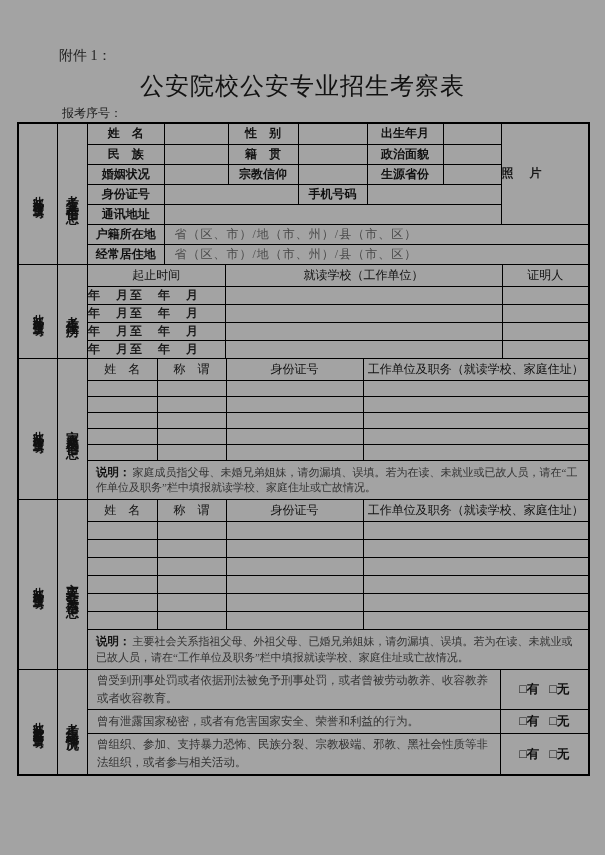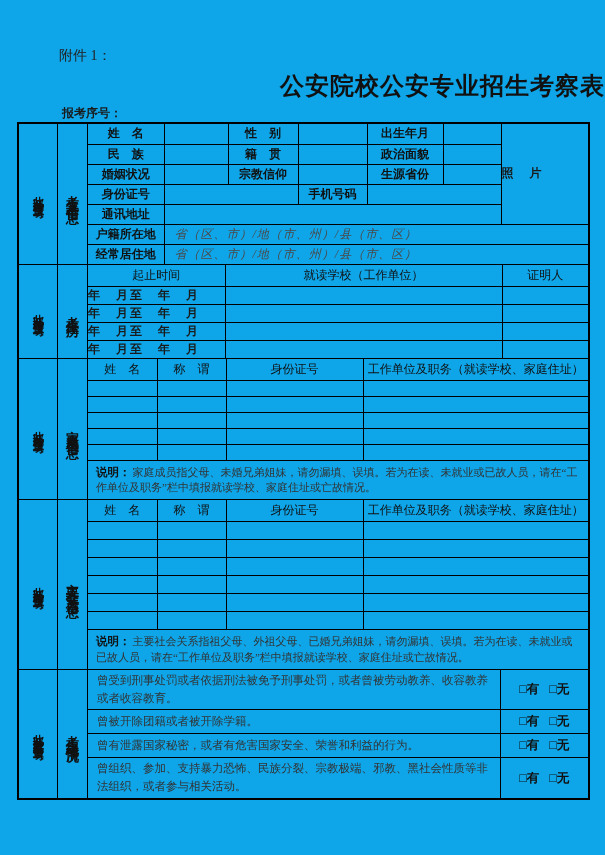--- a/index.html
+++ b/index.html
@@ -1,43 +1,43 @@
 <!DOCTYPE html>
 <html><head>
 <meta charset="utf-8">
 <style>
   * { margin:0; padding:0; box-sizing:border-box; }
   html,body { background:#ffffff; }
-  .page { position:relative; width:605px; height:855px; background:#0ea5e9;
+  .page { position:relative; width:605px; height:855px; background:#a3a3a3;
           font-family:"Liberation Sans", sans-serif; color:#1a1a1a; overflow:hidden; }
   .attachment { position:absolute; left:59px; top:47px; font-size:14px;
                 font-family:"Liberation Serif", serif; color:#222; }
-  .title { position:absolute; top:70px; left:0; width:100%; text-align:right;
-           font-size:24px; font-weight:bold; letter-spacing:1px; color:#111; }
-  .serial { position:absolute; left:62px; top:105px; font-size:12px; font-weight:bold; }
+  .title { position:absolute; top:70px; left:0; width:100%; text-align:center;
+           font-size:24px; font-weight:normal; letter-spacing:1px; color:#111; }
+  .serial { position:absolute; left:62px; top:105px; font-size:12px; font-weight:normal; }
   .form { position:absolute; left:17px; top:122px; width:573px; border:2px solid #000; }
   .section { display:flex; align-items:stretch; }
   .section + .section { border-top:1px solid #000; }
   .colA { width:39px; border-right:1px solid #000; display:flex; align-items:center; justify-content:center; }
   .colB { width:30px; border-right:1px solid #000; display:flex; align-items:center; justify-content:center; }
   .vertA { writing-mode:vertical-lr; text-orientation:upright; font-size:11px;
            letter-spacing:2px; font-weight:bold; color:#111; line-height:1; }
   .vertB { writing-mode:vertical-lr; text-orientation:upright; font-size:13px;
            letter-spacing:3px; font-weight:bold; color:#111; line-height:1; }
   .content { flex:1; min-width:0; }
   table { border-collapse:collapse; width:100%; height:100%; table-layout:fixed; }
   td { border:1px solid #000; font-size:12px; vertical-align:middle; overflow:hidden; }
   tr:first-child > td { border-top:none; }
   tr:last-child > td { border-bottom:none; }
   td:first-child { border-left:none; }
   td:last-child { border-right:none; }
   .lbl { font-weight:bold; text-align:center; padding:1px 2px; color:#111; }
   .ph  { font-weight:bold; letter-spacing:2px; }
   .region { font-family:"Liberation Serif", serif; color:#4a4a4a; text-align:left;
-            padding-left:10px; font-size:12px; letter-spacing:1px;font-style:italic; }
+            padding-left:10px; font-size:12px; letter-spacing:1px; }
   .hdr td { font-weight:normal; text-align:center; color:#111; }
   .period { font-weight:bold; text-align:left; letter-spacing:2px; }
   .note td { text-align:left; padding:3px 8px; line-height:1.45; font-size:11px;
              font-family:"Liberation Serif", serif; color:#333; }
   .note .nl { font-weight:bold; font-family:"Liberation Sans", sans-serif; color:#111;
               font-size:11.5px; margin-right:2px; }
   .q { font-family:"Liberation Serif", serif; color:#333; text-align:left;
        padding:2px 9px; line-height:1.55; font-size:11.5px; }
   .chk { text-align:center; white-space:nowrap; font-weight:bold; font-size:12.5px; color:#111; }
   .chk span { margin:0 5px; }
@@ -307,24 +307,20 @@
           <colgroup>
               <col style="width:412px">
               <col>
             </colgroup>
           <tbody>
               <tr class="tall">
             <td class="q">曾受到刑事处罚或者依据刑法被免予刑事处罚，或者曾被劳动教养、收容教养或者收容教育。</td>
             <td class="chk"><span>□有</span><span>□无</span></td>
           </tr>
           <tr>
-            <td class="q">曾被开除团籍或者被开除学籍。</td>
-            <td class="chk"><span>□有</span><span>□无</span></td>
-          </tr>
-          <tr>
             <td class="q">曾有泄露国家秘密，或者有危害国家安全、荣誉和利益的行为。</td>
             <td class="chk"><span>□有</span><span>□无</span></td>
           </tr>
           <tr class="tall">
             <td class="q">曾组织、参加、支持暴力恐怖、民族分裂、宗教极端、邪教、黑社会性质等非法组织，或者参与相关活动。</td>
             <td class="chk"><span>□有</span><span>□无</span></td>
           </tr>
         </tbody>
           </table>
       </div>

